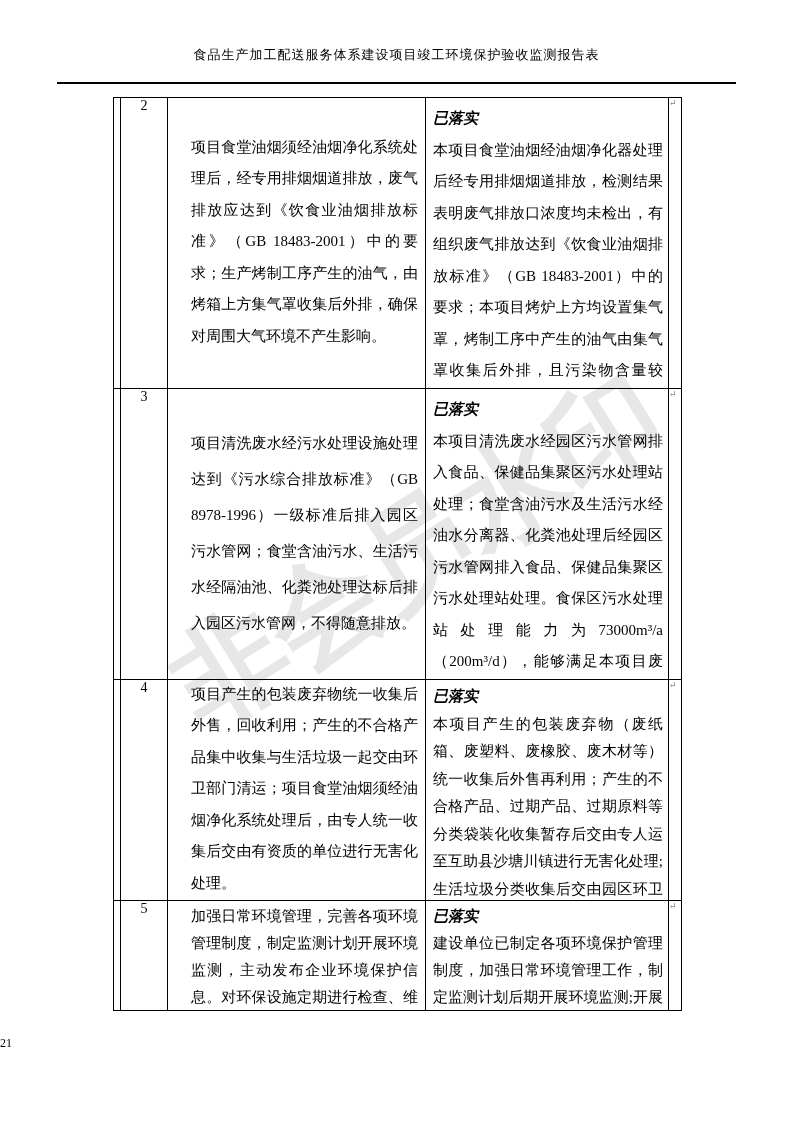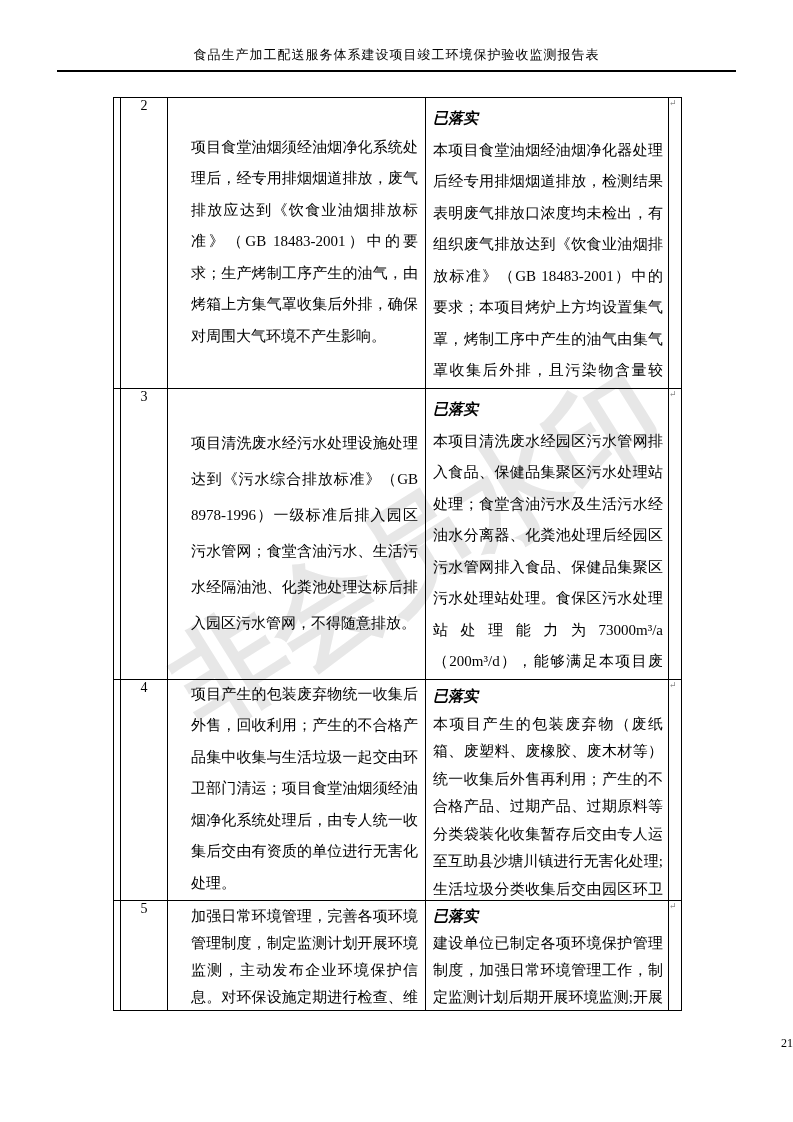--- a/index.html
+++ b/index.html
@@ -15,21 +15,21 @@
 
   
   .doc-header {
     position: absolute;
     top: 46px;
     left: 57px;
     width: 679px;
     text-align: center;
     font-size: 13px;
     letter-spacing: 1px;
-    padding-bottom: 6px;
+    padding-bottom: 18px;
     border-bottom: 2px solid #000000;
     z-index: 2;
   }
 
   
   .watermark {
     position: absolute;
     left: 180px;
     top: 600px;
     font-size: 112px;
@@ -113,21 +113,21 @@
   #table-body tr:nth-child(4) td.req  .cellbox { line-height: 27px; justify-content: flex-start; padding-top: 2px; }
   #table-body tr:nth-child(4) td.impl .cellbox { line-height: 27px; padding-top: 2px; }
   #table-body tr:nth-child(2) td.req  .cellbox { line-height: 36px; }
 
   
   .page-number {
     position: absolute;
     top: 1036px;
     left: 0;
     width: 100%;
-    text-align: right;
+    text-align: left;
     font-size: 12px;
     z-index: 2;
   }
 </style>
 </head>
 <body>
 
 <div class="page">
 
   <div class="doc-header">食品生产加工配送服务体系建设项目竣工环境保护验收监测报告表</div>

